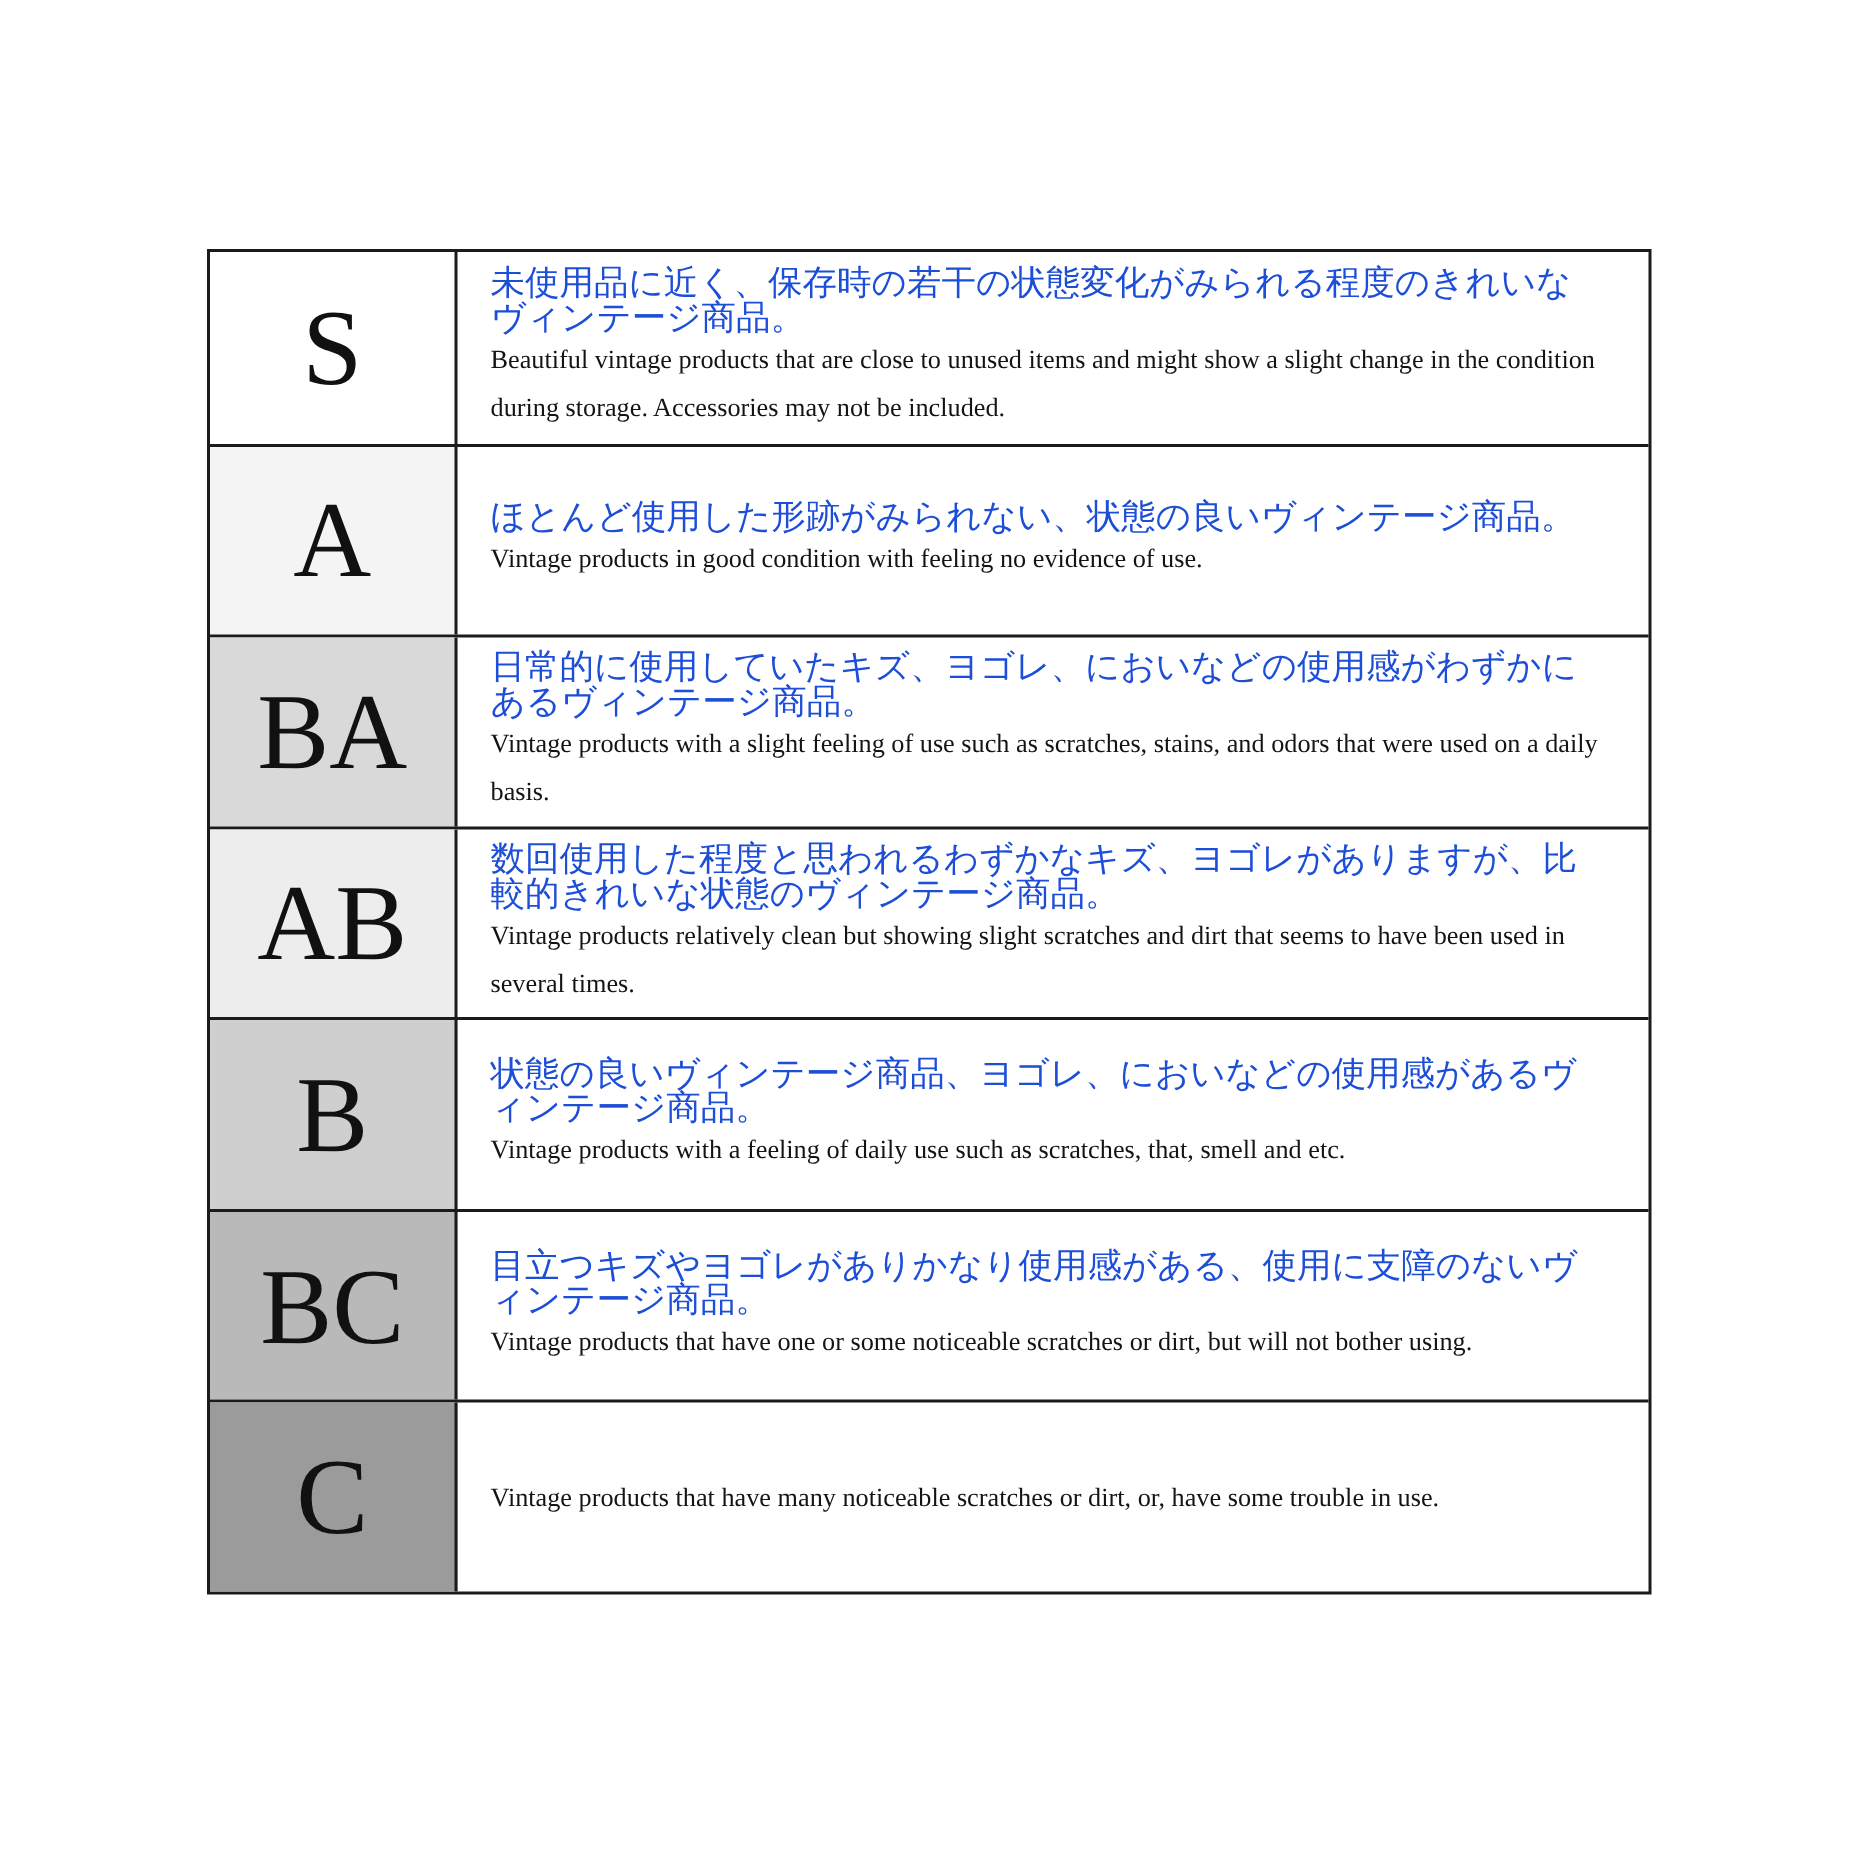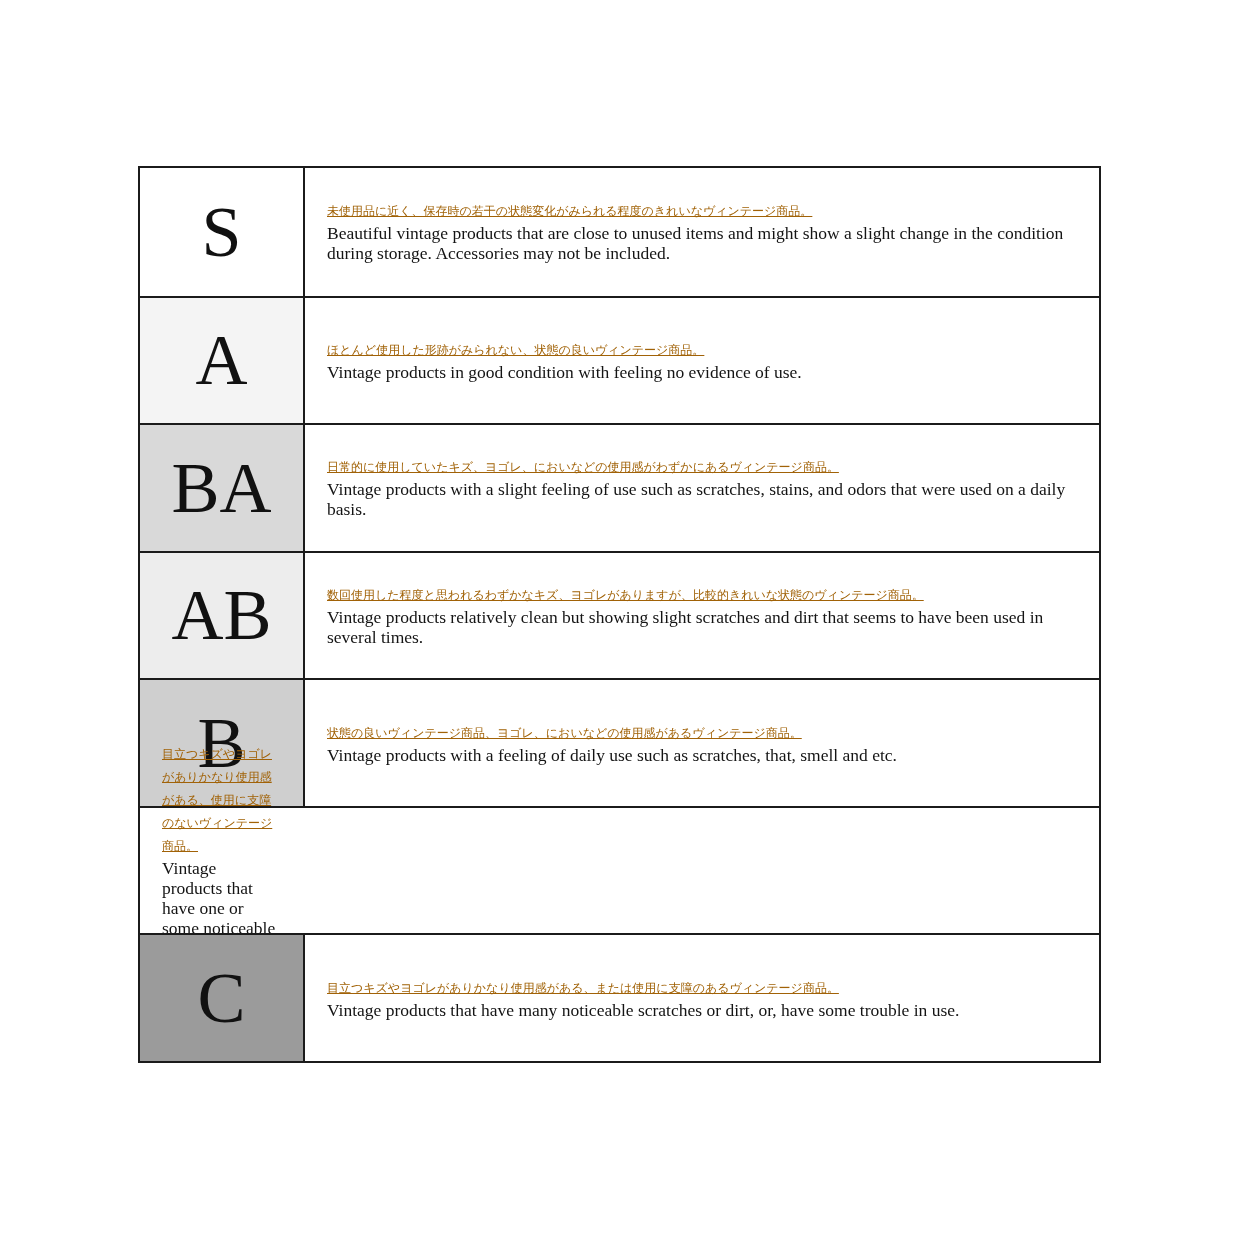--- a/index.html
+++ b/index.html
@@ -51,28 +51,27 @@
     letter-spacing: 0;
   }
   .desc-cell {
     display: flex;
     flex-direction: column;
     justify-content: center;
     padding: 8px 28px 8px 22px;
     min-height: 0;
   }
   .desc-jp {
-    font-size: 12px;
+    font-size: 23px;
     line-height: 23px;
-    color: #a16207;
-    text-decoration: underline;
+    color: #1d4ed8;
   }
   .desc-en {
     font-size: 17.5px;
-    line-height: 20px;
+    line-height: 32px;
     color: #141414;
   }
 </style>
 </head>
 <body>
 
 <div class="page">
   <div class="grade-table">
 
     <div class="grade-row">
@@ -119,30 +118,32 @@
       <div class="grade-cell" style="background: rgb(207, 207, 207);">
         <span class="grade-letter">B</span>
       </div>
       <div class="desc-cell">
         <div class="desc-jp">状態の良いヴィンテージ商品、ヨゴレ、においなどの使用感があるヴィンテージ商品。</div>
         <div class="desc-en">Vintage products with a feeling of daily use such as scratches, that, smell and etc.</div>
       </div>
     </div>
 
     <div class="grade-row">
+      <div class="grade-cell" style="background: rgb(185, 185, 185);">
+        <span class="grade-letter">BC</span>
+      </div>
       <div class="desc-cell">
         <div class="desc-jp">目立つキズやヨゴレがありかなり使用感がある、使用に支障のないヴィンテージ商品。</div>
         <div class="desc-en">Vintage products that have one or some noticeable scratches or dirt, but will not bother using.</div>
       </div>
     </div>
 
     <div class="grade-row">
       <div class="grade-cell" style="background: rgb(155, 155, 155);">
         <span class="grade-letter">C</span>
       </div>
       <div class="desc-cell">
-        <div class="desc-jp">目立つキズやヨゴレがありかなり使用感がある、または使用に支障のあるヴィンテージ商品。</div>
         <div class="desc-en">Vintage products that have many noticeable scratches or dirt, or, have some trouble in use.</div>
       </div>
     </div>
 
   </div>
 </div>
 
 </body></html>

